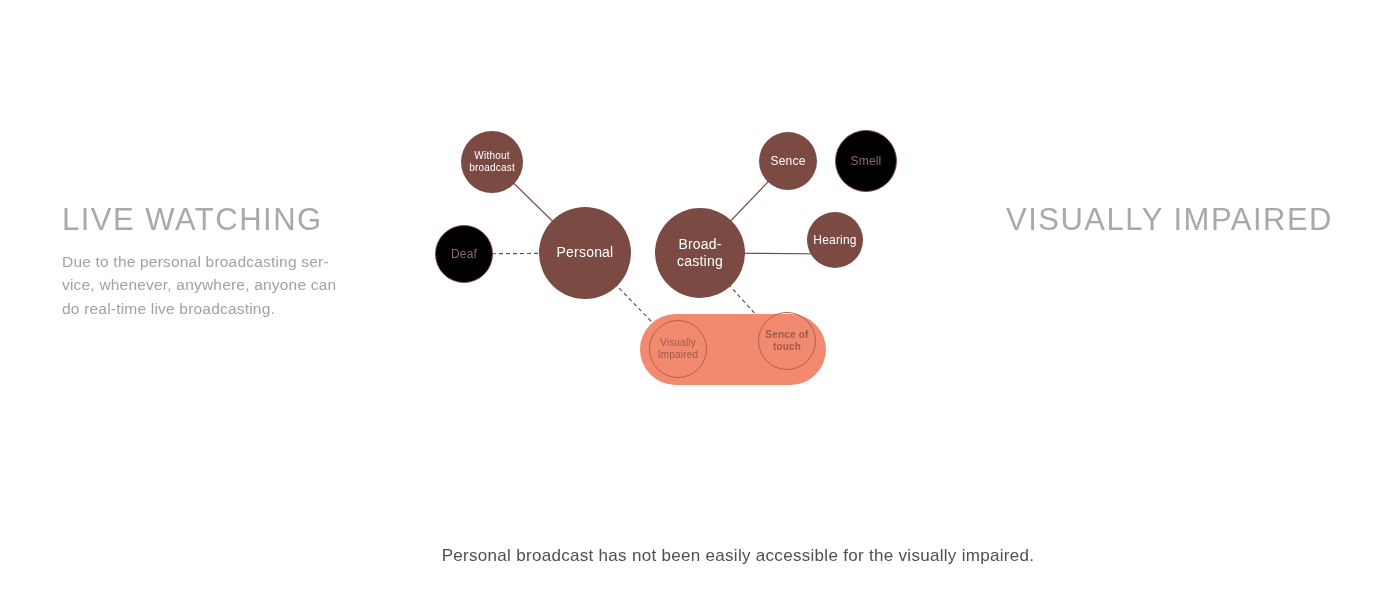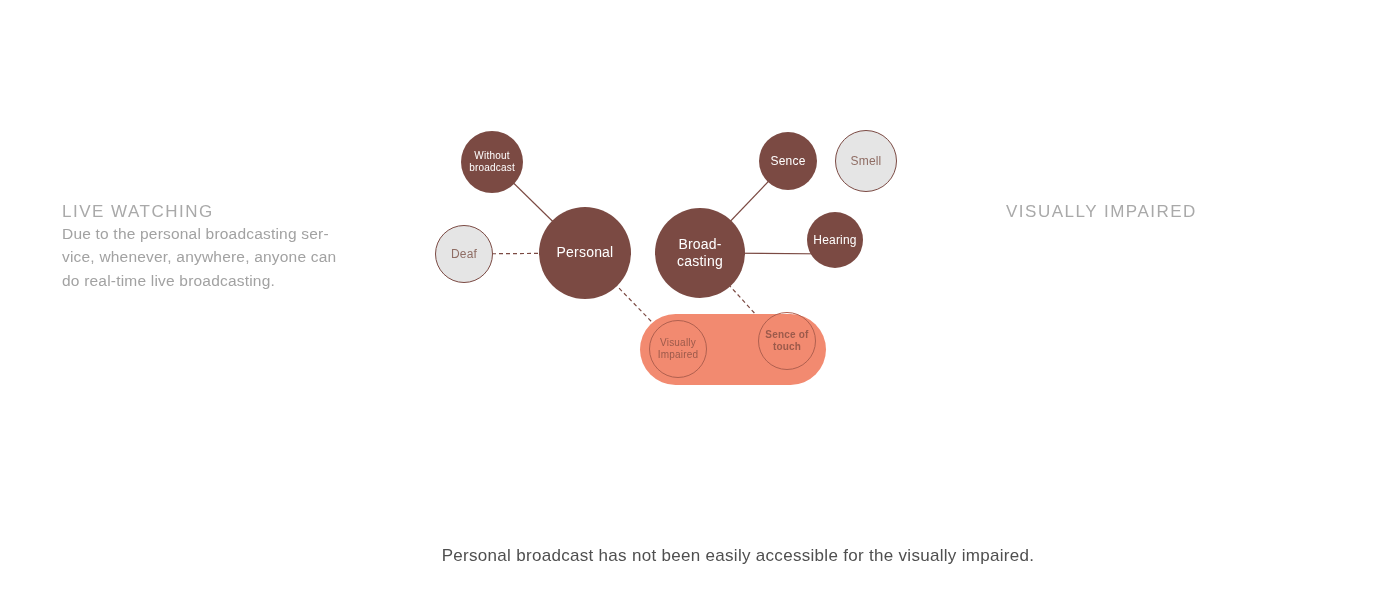--- a/index.html
+++ b/index.html
@@ -11,26 +11,27 @@
   }
   .stage {
     position: relative;
     width: 1400px; height: 603px;
     background: #ffffff;
   }
 
   
   .panel { position: absolute; }
   .panel h2 {
-    font-size: 17px;
+    font-size: 31px;
     font-weight: 300;
     color: var(--heading-text, #a9a9a9);
     letter-spacing: 1.5px;
   }
   .panel p {
+    margin-top: 12px;
     font-size: 15.5px;
     font-weight: 300;
     color: var(--body-text, #a2a2a2);
     line-height: 1.5;
     white-space: pre-line;
     letter-spacing: 0.2px;
   }
   .panel.left  { left: 62px;  top: 202px; width: 325px; }
   .panel.right { left: 1006px; top: 202px; width: 355px; }
 
@@ -57,21 +58,21 @@
     text-align: center;
     white-space: pre-line;
     line-height: 1.25;
     letter-spacing: 0.2px;
   }
   .node.filled {
     background: var(--node-fill, #7b4a43);
     color: #ffffff;
   }
   .node.outline {
-    background: #e5e5e5;
+    background: #000000;
     border: 1px solid var(--node-outline, #7b4a43);
     color: var(--outline-text, #8f6d64);
   }
   .node.hl {
     background: transparent;
     border: 1px solid var(--highlight-node-border, #b0604f);
     color: var(--highlight-node-text, #9c5a4b);
     text-align: center;
   }
   .fs-big   { font-size: 14px; }

